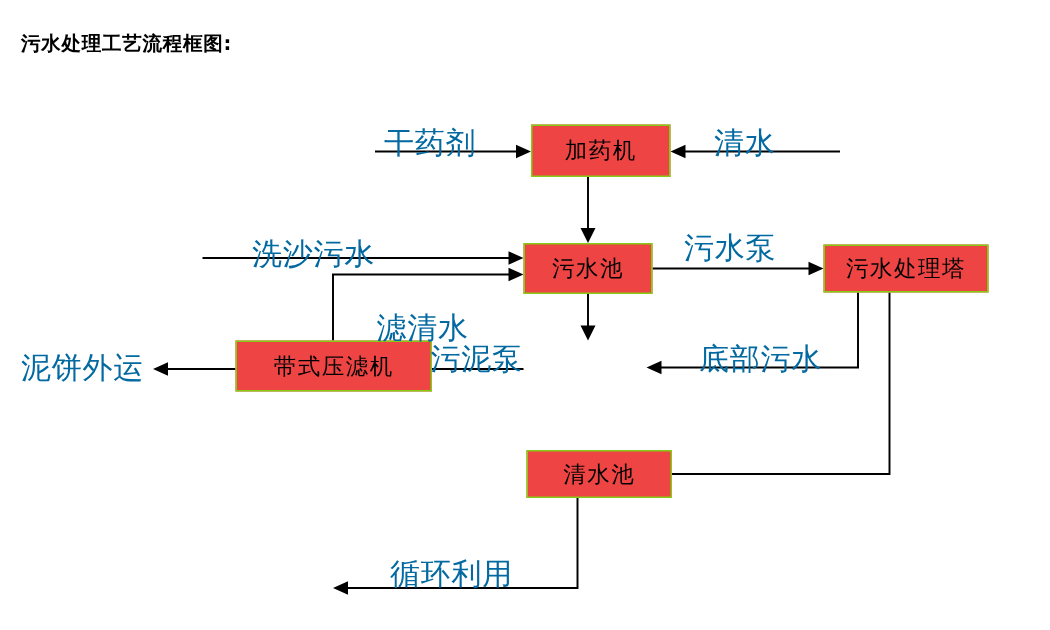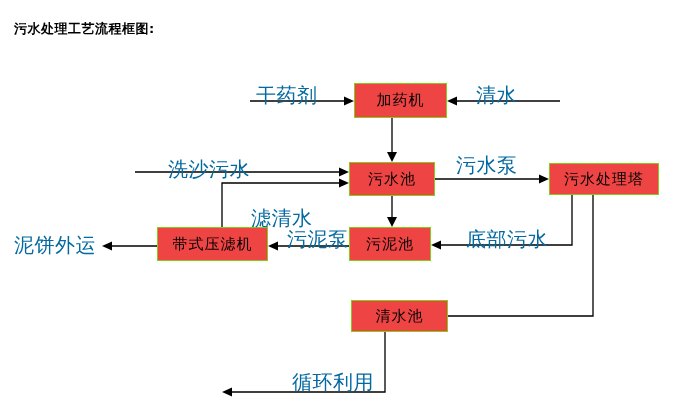--- a/index.html
+++ b/index.html
@@ -108,37 +108,36 @@
     <polyline points="385,332 385,392 227,392"></polyline>
     <polygon points="222,392 232,387.5 232,396.5"></polygon>
   </svg>
 
   <div class="node" style="left:354px; top:83px; width:93px; height:35px;">加药机</div>
 
   <div class="node" style="left:349px; top:162px; width:86px; height:34px;">污水池</div>
 
   <div class="node" style="left:549px; top:163px; width:110px; height:32px;">污水处理塔</div>
 
-  <div class="node" style="left:157px; top:227px; width:111px; height:34px;">带式压滤机</div>
+  <div class="node" style="left:157px; top:227px; width:131px; height:34px;">带式压滤机</div>
 
-  <div class="node" style="left:349px; top:227px; width:82px; height:34px;">污泥池</div>
 
   <div class="node" style="left:351px; top:300px; width:97px; height:32px;">清水池</div>
 
   <div class="edge-label" style="left:256px; top:82px;">干药剂</div>
 
   <div class="edge-label" style="left:476px; top:82px;">清水</div>
 
   <div class="edge-label" style="left:168px; top:156px;">洗沙污水</div>
 
   <div class="edge-label" style="left:234px; top:205px;margin-left:17px;">滤清水</div>
 
   <div class="edge-label" style="left:456px; top:152px;">污水泵</div>
 
   <div class="edge-label" style="left:287px; top:226px;text-align:right;">污泥泵</div>
 
   <div class="edge-label" style="left:466px; top:226px;">底部污水</div>
 
   <div class="edge-label" style="left:14px; top:232px;">泥饼外运</div>
 
-  <div class="edge-label" style="left:260px; top:369px;margin-left:32px;">循环利用</div>
+  <div class="edge-label" style="left:260px; top:369px;">循环利用</div>
 
 </div>
 
 </body></html>

